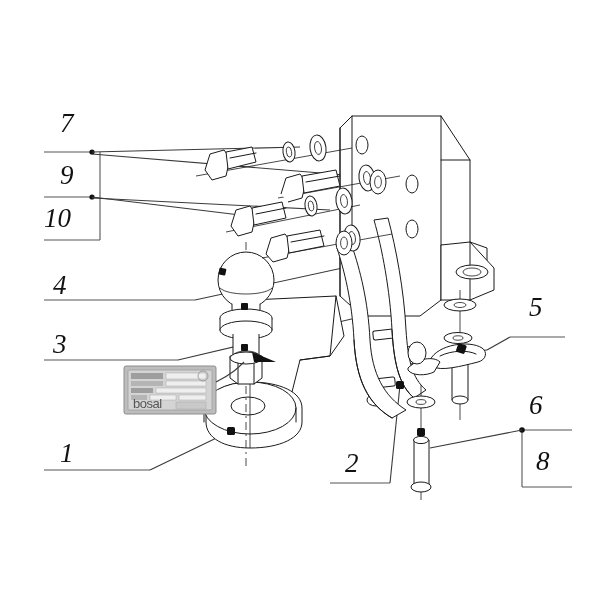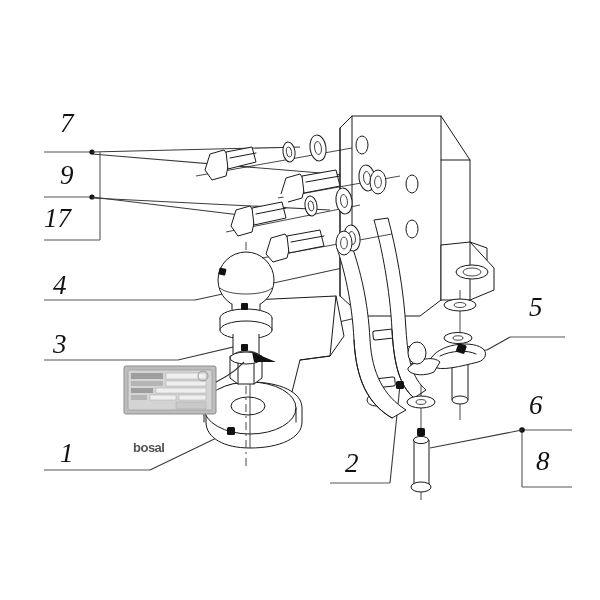--- a/index.html
+++ b/index.html
@@ -26,25 +26,24 @@
     font-style: italic;
     font-size: 27px;
     color: #111111;
     line-height: 1;
     white-space: nowrap;
     user-select: none;
   }
   .label-plate-text {
     position: absolute;
     font-family: "Liberation Sans", sans-serif;
-    font-weight: bold;
+    font-weight: normal;
     color: #555555;
     letter-spacing: -0.5px;
     white-space: nowrap;
-    margin-top: 44px;
   }
 </style>
 </head>
 <body>
 
 <div id="page">
 
   <svg id="drawing" viewBox="0 0 600 600">
     <defs>
       <style>
@@ -267,21 +266,21 @@
       <circle cx="203" cy="376" r="5" fill="none" stroke="#8d8d8d" stroke-width="0.8"></circle>
       <rect x="176" y="402" width="30" height="7" fill="#c9c9c9" stroke="#a8a8a8" stroke-width="0.5"></rect>
 
       <path class="lead" d="M216 382 C232 374 238 368 244 362"></path>
     </g>
 
   </svg>
 
   <div class="callout-num" style="left:60px;  top:110px;">7</div>
   <div class="callout-num" style="left:60px;  top:162px;">9</div>
-  <div class="callout-num" style="left:44px;  top:205px;">17</div>
+  <div class="callout-num" style="left:44px;  top:205px;">10</div>
   <div class="callout-num" style="left:53px;  top:272px;">4</div>
   <div class="callout-num" style="left:53px;  top:331px;">3</div>
   <div class="callout-num" style="left:60px;  top:440px;">1</div>
   <div class="callout-num" style="left:345px; top:450px;">2</div>
   <div class="callout-num" style="left:529px; top:294px;">5</div>
   <div class="callout-num" style="left:529px; top:392px;">6</div>
   <div class="callout-num" style="left:536px; top:448px;">8</div>
 
   <div class="label-plate-text" style="left:133px; top:396px; font-size:13px;">bosal</div>
 

